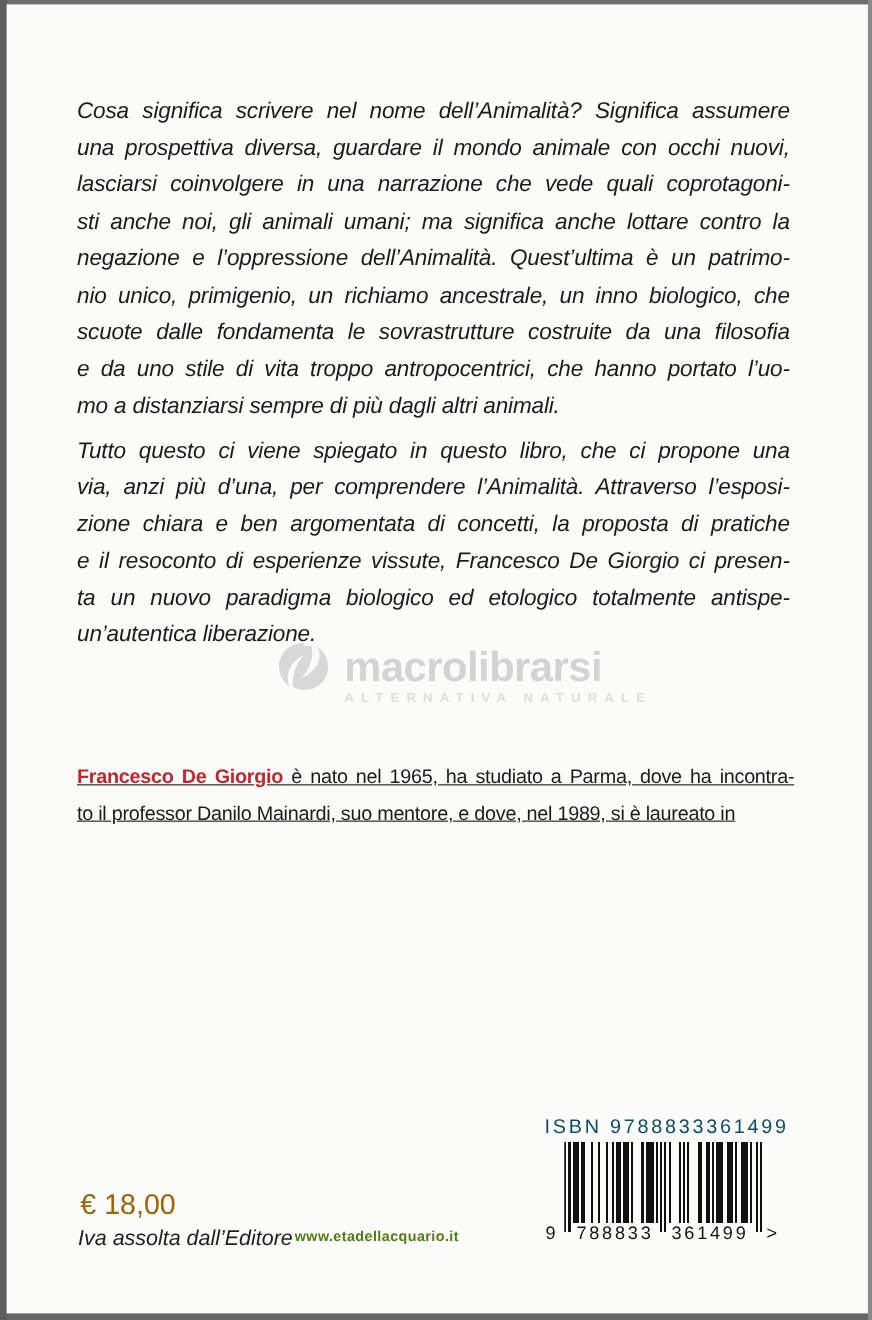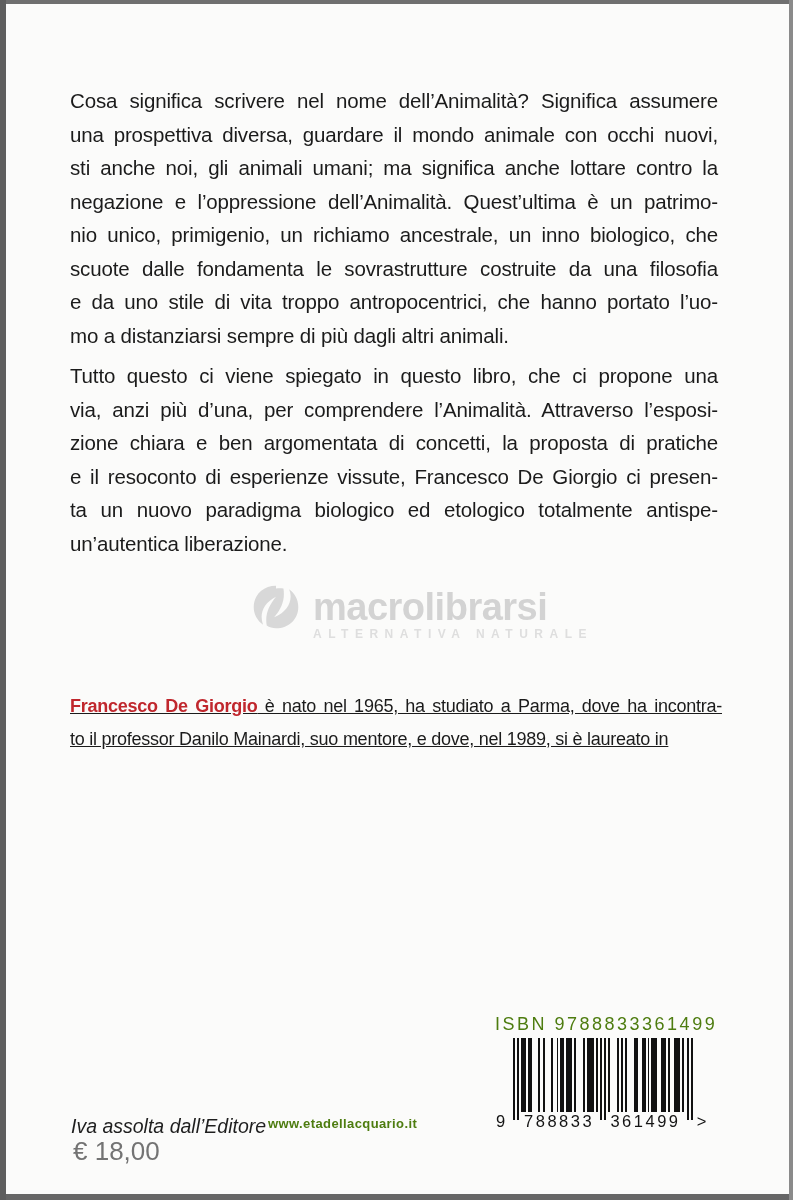--- a/index.html
+++ b/index.html
@@ -13,21 +13,21 @@
     overflow: hidden;
   }
   
   .edge { position:absolute; background:#6f6f6f; }
   .edge-top    { left:0; top:0; width:793px; height:4px; }
   .edge-bottom { left:0; top:1194px; width:793px; height:6px; background:#666; }
   .edge-left   { left:0; top:0; width:6px; height:1200px; background:#5e5e5e; }
   .edge-right  { left:789px; top:0; width:4px; height:1200px; background:#8a8a8a; }
 
   
-  .synopsis { position:absolute; left:70px; top:84px; width:648px; z-index:2; }
+  .synopsis { position:absolute; left:70px; top:84px; width:648px; z-index:2;font-style:italic; }
   .synopsis .jline {
     height:33.5px; line-height:33.5px;
     font-size:20.5px; letter-spacing:-0.15px;
     text-align:justify; text-align-last:justify;
     white-space:nowrap;
   }
   .para { margin:0; }
   .para + .para { margin-top:7px; }
   .para .jline:last-child { text-align-last:left; }
 
@@ -56,34 +56,34 @@
     white-space:nowrap;
     text-decoration:underline;
   }
   .bio-rest .jline:last-child { text-align-last:left; }
   .bio-name { color:#c0272d; font-weight:700; }
 
   
   .barcode-block { position:absolute; left:495px; top:1014px; width:215px; z-index:2; }
   .isbn-label {
     text-align:left; font-size:18px; letter-spacing:2.5px;
-    color:#4d7c0f; white-space:nowrap;
+    color:#0c4a6e; white-space:nowrap;
   }
   .bars { display:block; margin:3px auto 0 auto; }
   .bc-digits {
     display:flex; justify-content:space-between; align-items:flex-start;
     margin-top:-8px; padding:0 1px;
     font-size:16.5px; color:#141414; letter-spacing:2.5px;
     line-height:18px;
   }
 
   
   .price {
-    position:absolute; left:73px; top:1136px;
-    font-size:26px; color:#737373; z-index:2;
+    position:absolute; left:73px; top:1080px;
+    font-size:26px; color:#a16207; z-index:2;
   }
   .iva {
     position:absolute; left:71px; top:1115px;
     font-size:19.5px; font-style:italic; color:#1e1e1e; z-index:2;text-align:center;
   }
   .website {
     position:absolute; left:268px; top:1116px;
     font-size:13px; font-weight:700; letter-spacing:0.4px;
     color:#4d7c0f; z-index:2;
   }
@@ -107,20 +107,21 @@
     <span class="wm-text">
       <span class="wm-name">macrolibrarsi</span>
       <span class="wm-sub">ALTERNATIVA NATURALE</span>
     </span>
   </div>
 
   <div class="synopsis">
     <div class="para">
         <div class="jline">Cosa significa scrivere nel nome dell’Animalità? Significa assumere</div>
         <div class="jline">una prospettiva diversa, guardare il mondo animale con occhi nuovi,</div>
+        <div class="jline">lasciarsi coinvolgere in una narrazione che vede quali coprotagoni-</div>
         <div class="jline">sti anche noi, gli animali umani; ma significa anche lottare contro la</div>
         <div class="jline">negazione e l’oppressione dell’Animalità. Quest’ultima è un patrimo-</div>
         <div class="jline">nio unico, primigenio, un richiamo ancestrale, un inno biologico, che</div>
         <div class="jline">scuote dalle fondamenta le sovrastrutture costruite da una filosofia</div>
         <div class="jline">e da uno stile di vita troppo antropocentrici, che hanno portato l’uo-</div>
         <div class="jline">mo a distanziarsi sempre di più dagli altri animali.</div>
       </div>
     <div class="para">
         <div class="jline">Tutto questo ci viene spiegato in questo libro, che ci propone una</div>
         <div class="jline">via, anzi più d’una, per comprendere l’Animalità. Attraverso l’esposi-</div>

